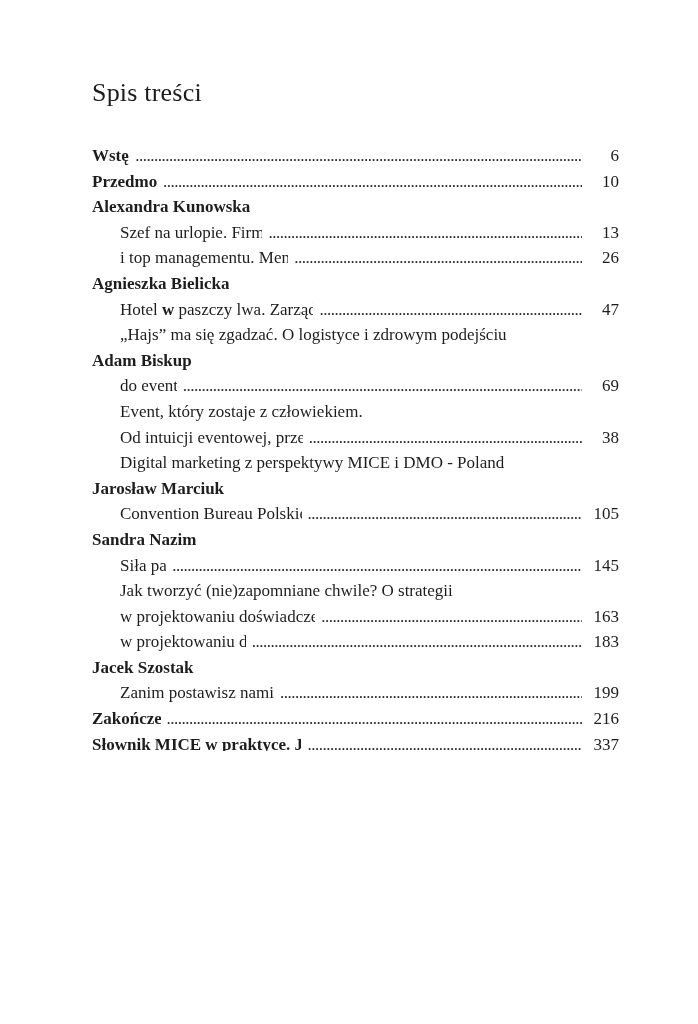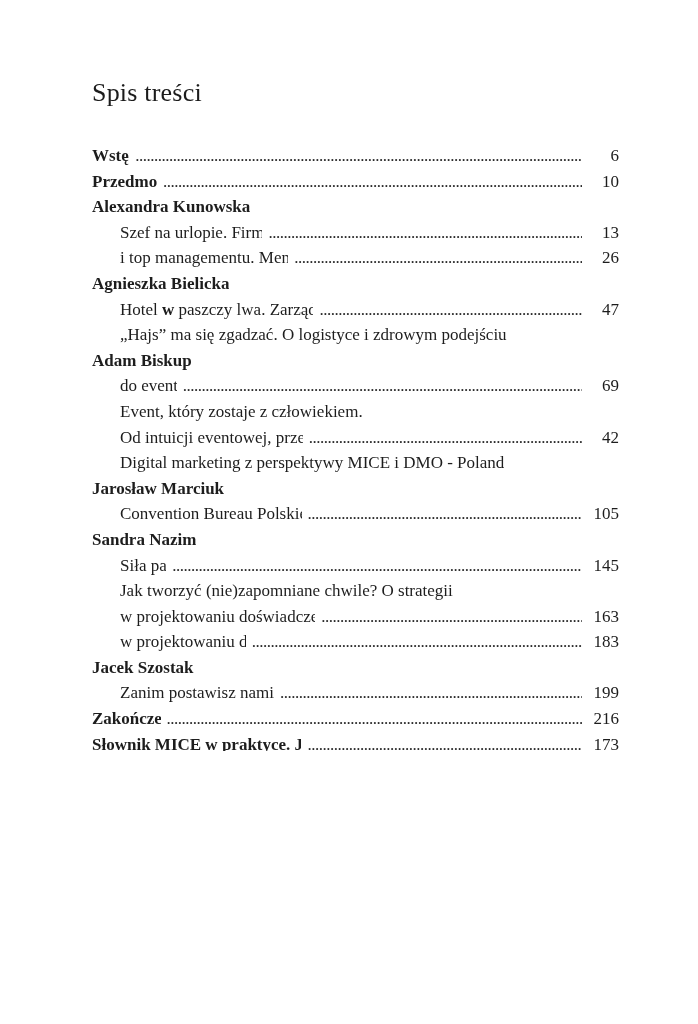--- a/index.html
+++ b/index.html
@@ -120,21 +120,21 @@
         <span class="label">do eventów</span>
         <span class="leader"></span>
         <span class="pagenum">69</span>
       </div>
       <div class="row indent">
         <span class="label">Event, który zostaje z człowiekiem.</span>
       </div>
       <div class="row indent">
         <span class="label">Od intuicji eventowej, przez TamTu, do neuroeventów</span>
         <span class="leader"></span>
-        <span class="pagenum">42</span>
+        <span class="pagenum">38</span>
       </div>
       <div class="row indent">
         <span class="label">Digital marketing z perspektywy MICE i DMO - Poland</span>
       </div>
       <div class="row bold">
         <span class="label">Jarosław Marciuk</span>
       </div>
       <div class="row indent">
         <span class="label">Convention Bureau Polskiej Organizacji Turystycznej</span>
         <span class="leader"></span>
@@ -170,21 +170,21 @@
         <span class="pagenum">199</span>
       </div>
       <div class="row bold">
         <span class="label">Zakończenie</span>
         <span class="leader"></span>
         <span class="pagenum">216</span>
       </div>
       <div class="row bold">
         <span class="label">Słownik MICE w praktyce. Język branży według Autorów</span>
         <span class="leader"></span>
-        <span class="pagenum">173</span>
+        <span class="pagenum">337</span>
       </div>
       <div class="row bold">
         <span class="label">Biblioteka materiałów dodatkowych</span>
         <span class="leader"></span>
         <span class="pagenum">220</span>
       </div>
     </div>
 
   <div class="footer">
     <span class="section">Spis treści</span>

